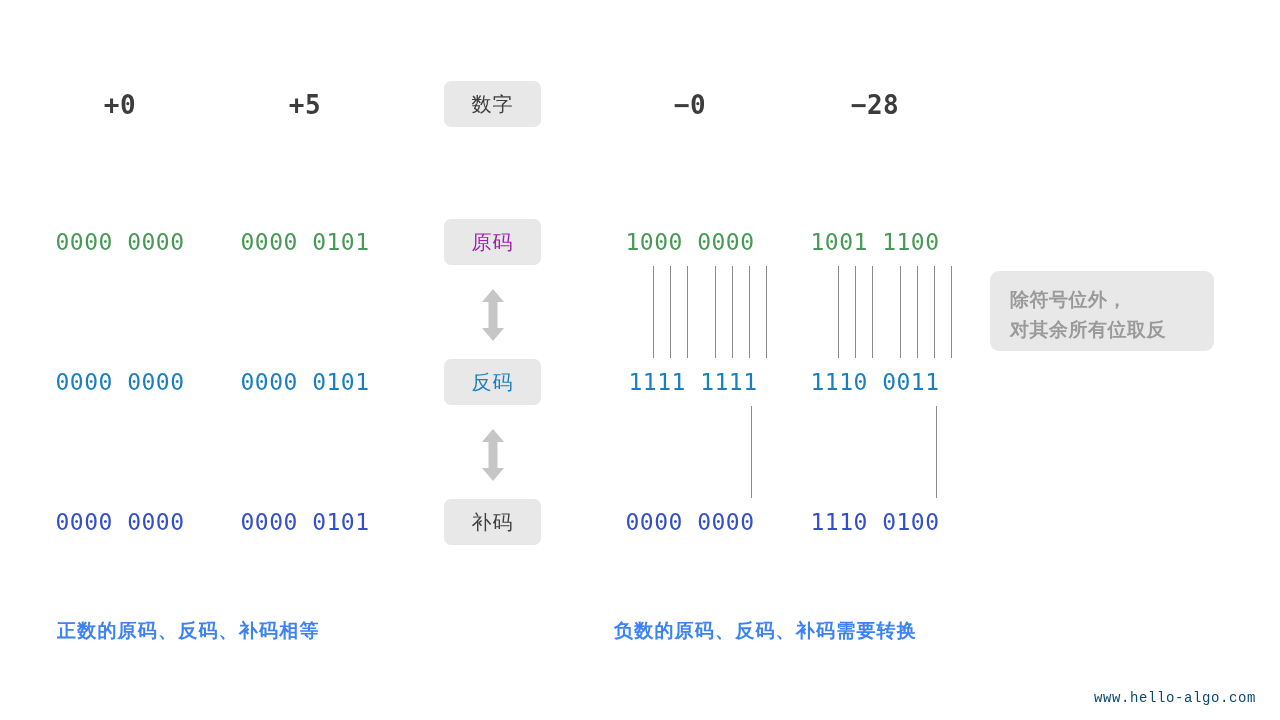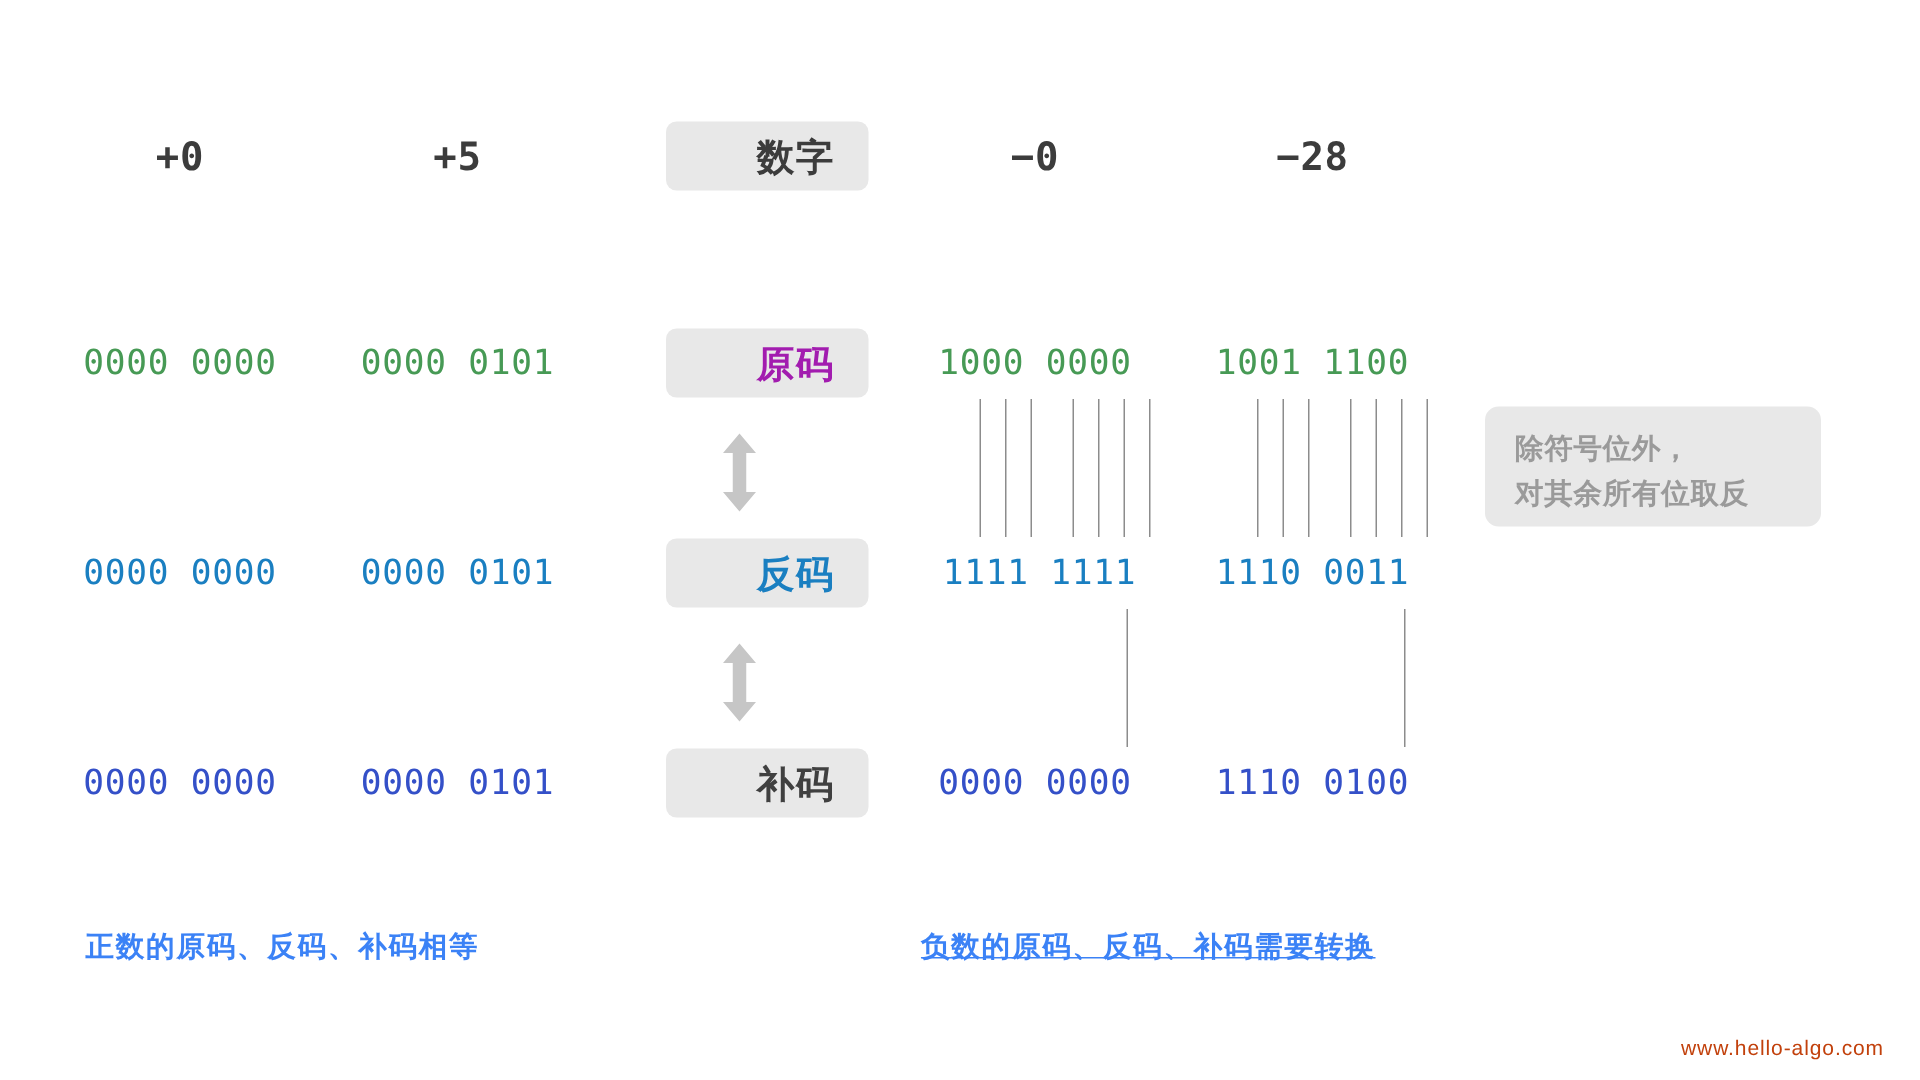--- a/index.html
+++ b/index.html
@@ -51,24 +51,23 @@
   .bits.indigo { color: #3450c8; }
 
   
   .pill {
     position: absolute;
     background: #e8e8e8;
     border-radius: 7px;
     display: flex;
     align-items: center;
     justify-content: center;
-    font-size: 25px;
-    font-weight: 700;
+    font-size: 20px;
+    font-weight: 400;
     letter-spacing: 1px;
-    padding-left: 38px;
   }
   .pill.dark   { color: #3c3c3c; }
   .pill.green  { color: #a21caf; }
   .pill.blue   { color: #1a7fc1; }
   .pill.indigo { color: #404040; }
 
   
   .note {
     position: absolute;
     background: #e8e8e8;
@@ -91,22 +90,22 @@
     font-weight: 700;
     letter-spacing: 1.2px;
     white-space: pre;
   }
 
   
   .watermark {
     position: absolute;
     right: 24px;
     bottom: 14px;
-    color: #c2410c;
-    font-family: Liberation Sans, sans-serif;
+    color: #0c4a6e;
+    font-family: Liberation Mono, monospace;
     font-size: 14px;
     letter-spacing: 0.6px;
   }
 
   
   .vline {
     position: absolute;
     width: 1px;
     background: #8c8c8c;
   }
@@ -191,17 +190,17 @@
       <path d="M18 1 L29 14 L22.5 14 L22.5 40 L29 40 L18 53 L7 40 L13.5 40 L13.5 14 L7 14 Z" fill="#c6c6c6"></path>
     </svg>
   </div>
 
   <div class="note" style="left:990px; top:271px; width:224px; height:80px;">除符号位外，
 对其余所有位取反</div>
 
 
   <div class="caption" style="left:57px; top:618px;">正数的原码、反码、补码相等</div>
 
-  <div class="caption" style="left:614px; top:618px;text-decoration:underline;">负数的原码、反码、补码需要转换</div>
+  <div class="caption" style="left:614px; top:618px;">负数的原码、反码、补码需要转换</div>
 
   <div class="watermark">www.hello-algo.com</div>
 
 </div>
 
 </body></html>

